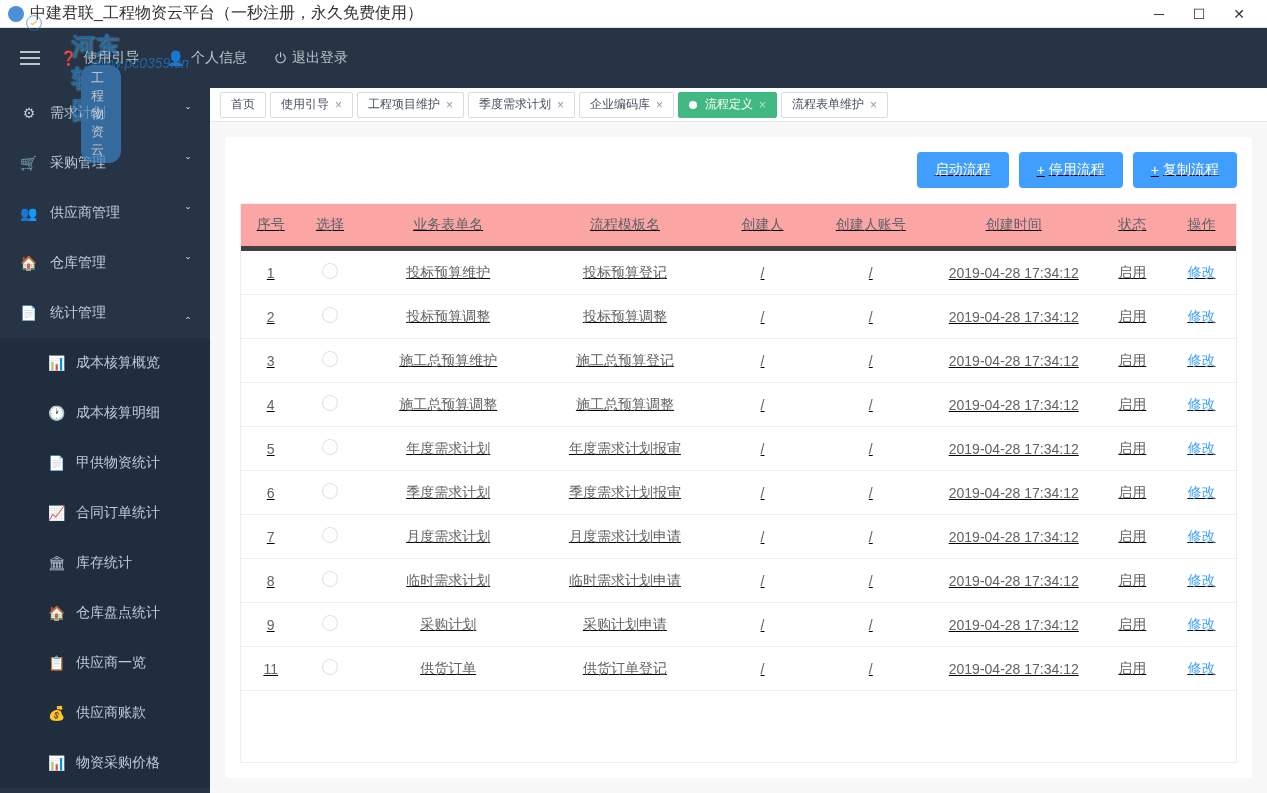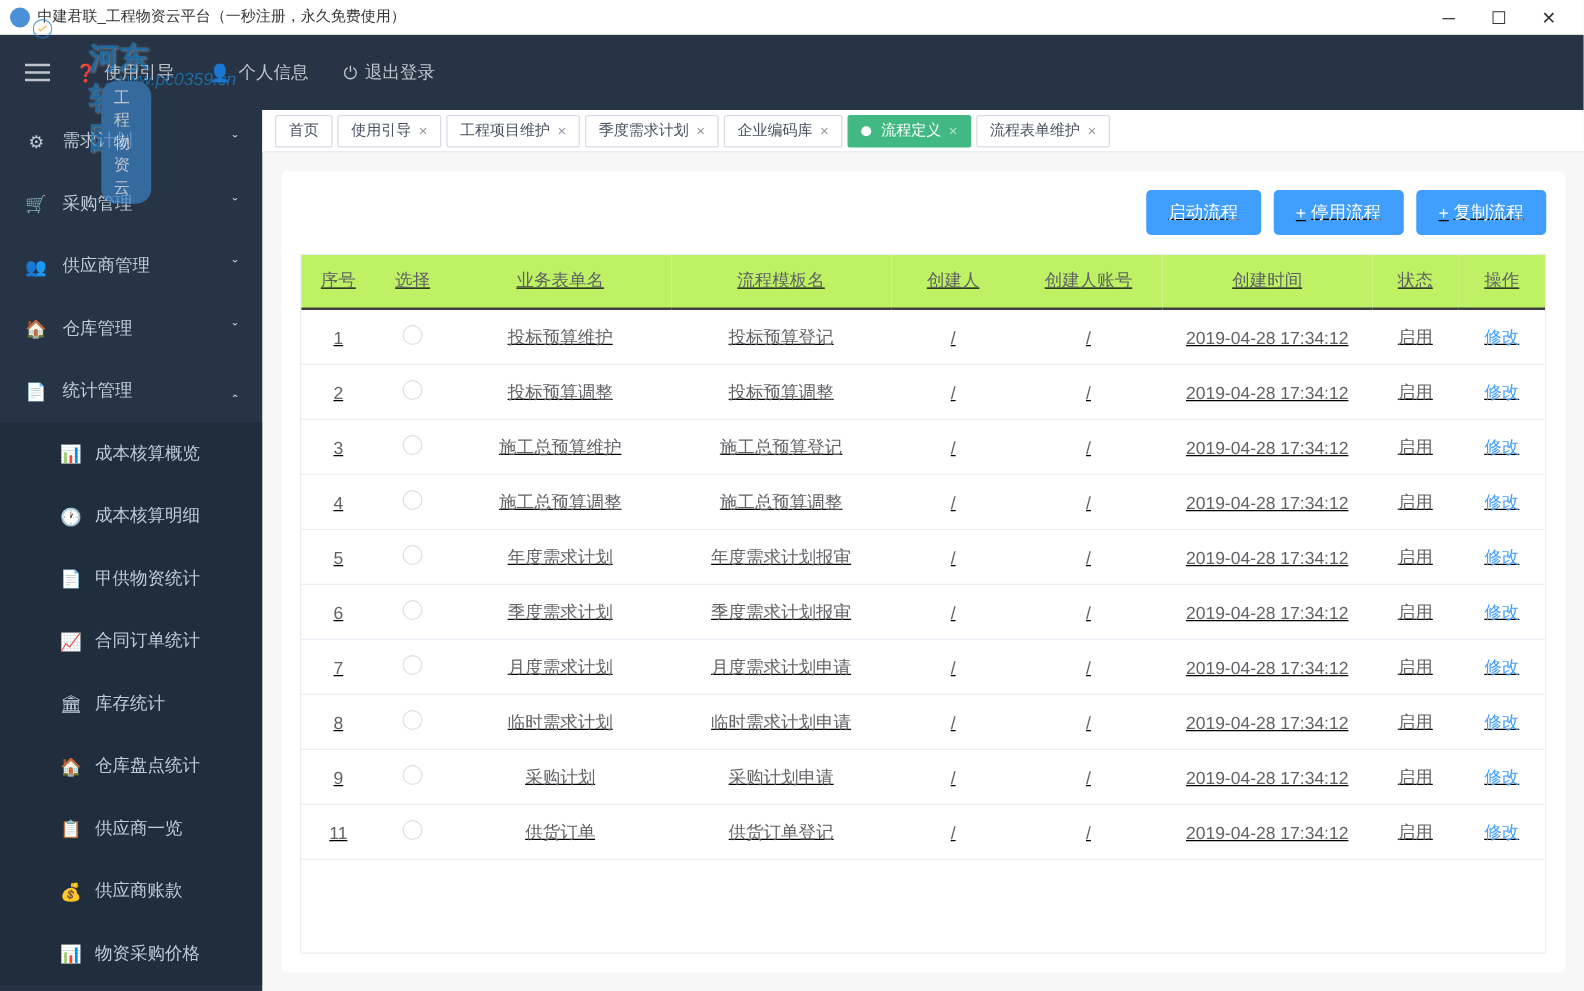--- a/index.html
+++ b/index.html
@@ -6,21 +6,21 @@
     body { width: 1267px; height: 793px; background: #f5f5f5; overflow: hidden; position: relative; }
     
     .watermark { position: absolute; top: 10px; left: 21px; z-index: 1000; opacity: 0.7; pointer-events: none; }
     .watermark-circle { width: 100px; height: 70px; position: relative; }
     .watermark-text1 { position: absolute; top: 20px; left: 50px; color: #1e7fc4; font-size: 24px; font-weight: bold; text-shadow: 1px 1px 2px rgba(255,255,255,0.5); }
     .watermark-text2 { position: absolute; top: 45px; left: 70px; color: #1e7fc4; font-size: 14px; font-style: italic; }
     .watermark-badge { position: absolute; top: 55px; left: 60px; background: #3b82c4; color: #fff; padding: 4px 10px; border-radius: 12px; font-size: 13px; }
     
     .titlebar { height: 28px; background: #fff; display: flex; align-items: center; padding: 0 8px; border-bottom: 1px solid #e0e0e0; }
     .titlebar-icon { width: 16px; height: 16px; background: #4a90d9; border-radius: 50%; margin-right: 6px; }
-    .titlebar-text { font-size: 12px; color: #333; flex: 1; }
+    .titlebar-text { font-size: 16px; color: #333; flex: 1; }
     .win-controls { display: flex; gap: 0; }
     .win-btn { width: 40px; height: 28px; display: flex; align-items: center; justify-content: center; cursor: pointer; font-size: 14px; color: #333; }
     
     .header { height: 60px; background: #263445; display: flex; align-items: center; padding: 0 20px; color: #c0c4cc; }
     .hamburger { width: 20px; margin-right: 20px; cursor: pointer; }
     .hamburger-line { height: 2px; background: #c0c4cc; margin: 4px 0; }
     .company-name { font-size: 18px; color: #fff; flex: 1; }
     .header-actions { display: flex; gap: 28px; align-items: center; }
     .header-action { display: flex; align-items: center; gap: 6px; cursor: pointer; font-size: 14px; color: #c0c4cc; }
     
@@ -45,21 +45,21 @@
     .tab-close { font-size: 12px; opacity: 0.6; }
     
     .panel { flex: 1; background: #fff; margin: 15px; border-radius: 4px; padding: 15px; overflow: hidden; display: flex; flex-direction: column; text-decoration: underline; }
     
     .toolbar { display: flex; justify-content: flex-end; gap: 10px; margin-bottom: 15px; }
     .btn { height: 36px; padding: 0 18px; border-radius: 4px; font-size: 14px; cursor: pointer; border: none; display: flex; align-items: center; gap: 4px; color: #fff; }
     .btn-primary { background: #409eff; }
     
     .table-wrap { flex: 1; overflow-y: auto; border: 1px solid #ebeef5; }
     table { width: 100%; border-collapse: collapse; }
-    th { background: #bef264; color: #606266; font-weight: 500; font-size: 14px; padding: 12px 8px; text-align: center; border-bottom: 2px solid #404040; }
+    th { background: #fca5a5; color: #606266; font-weight: 500; font-size: 14px; padding: 12px 8px; text-align: center; border-bottom: 5px solid #404040; }
     td { color: #606266; font-size: 14px; padding: 12px 8px; text-align: center; border-bottom: 1px solid #ebeef5; }
     .radio-cell { width: 16px; height: 16px; border: 1px solid #dcdfe6; border-radius: 50%; display: inline-block; }
     .link { color: #409eff; cursor: pointer; }
     
     .col-seq { width: 60px; }
     .col-select { width: 60px; }
     .col-name { width: 180px; }
     .col-template { width: 180px; }
     .col-creator { width: 100px; }
     .col-account { width: 120px; }

